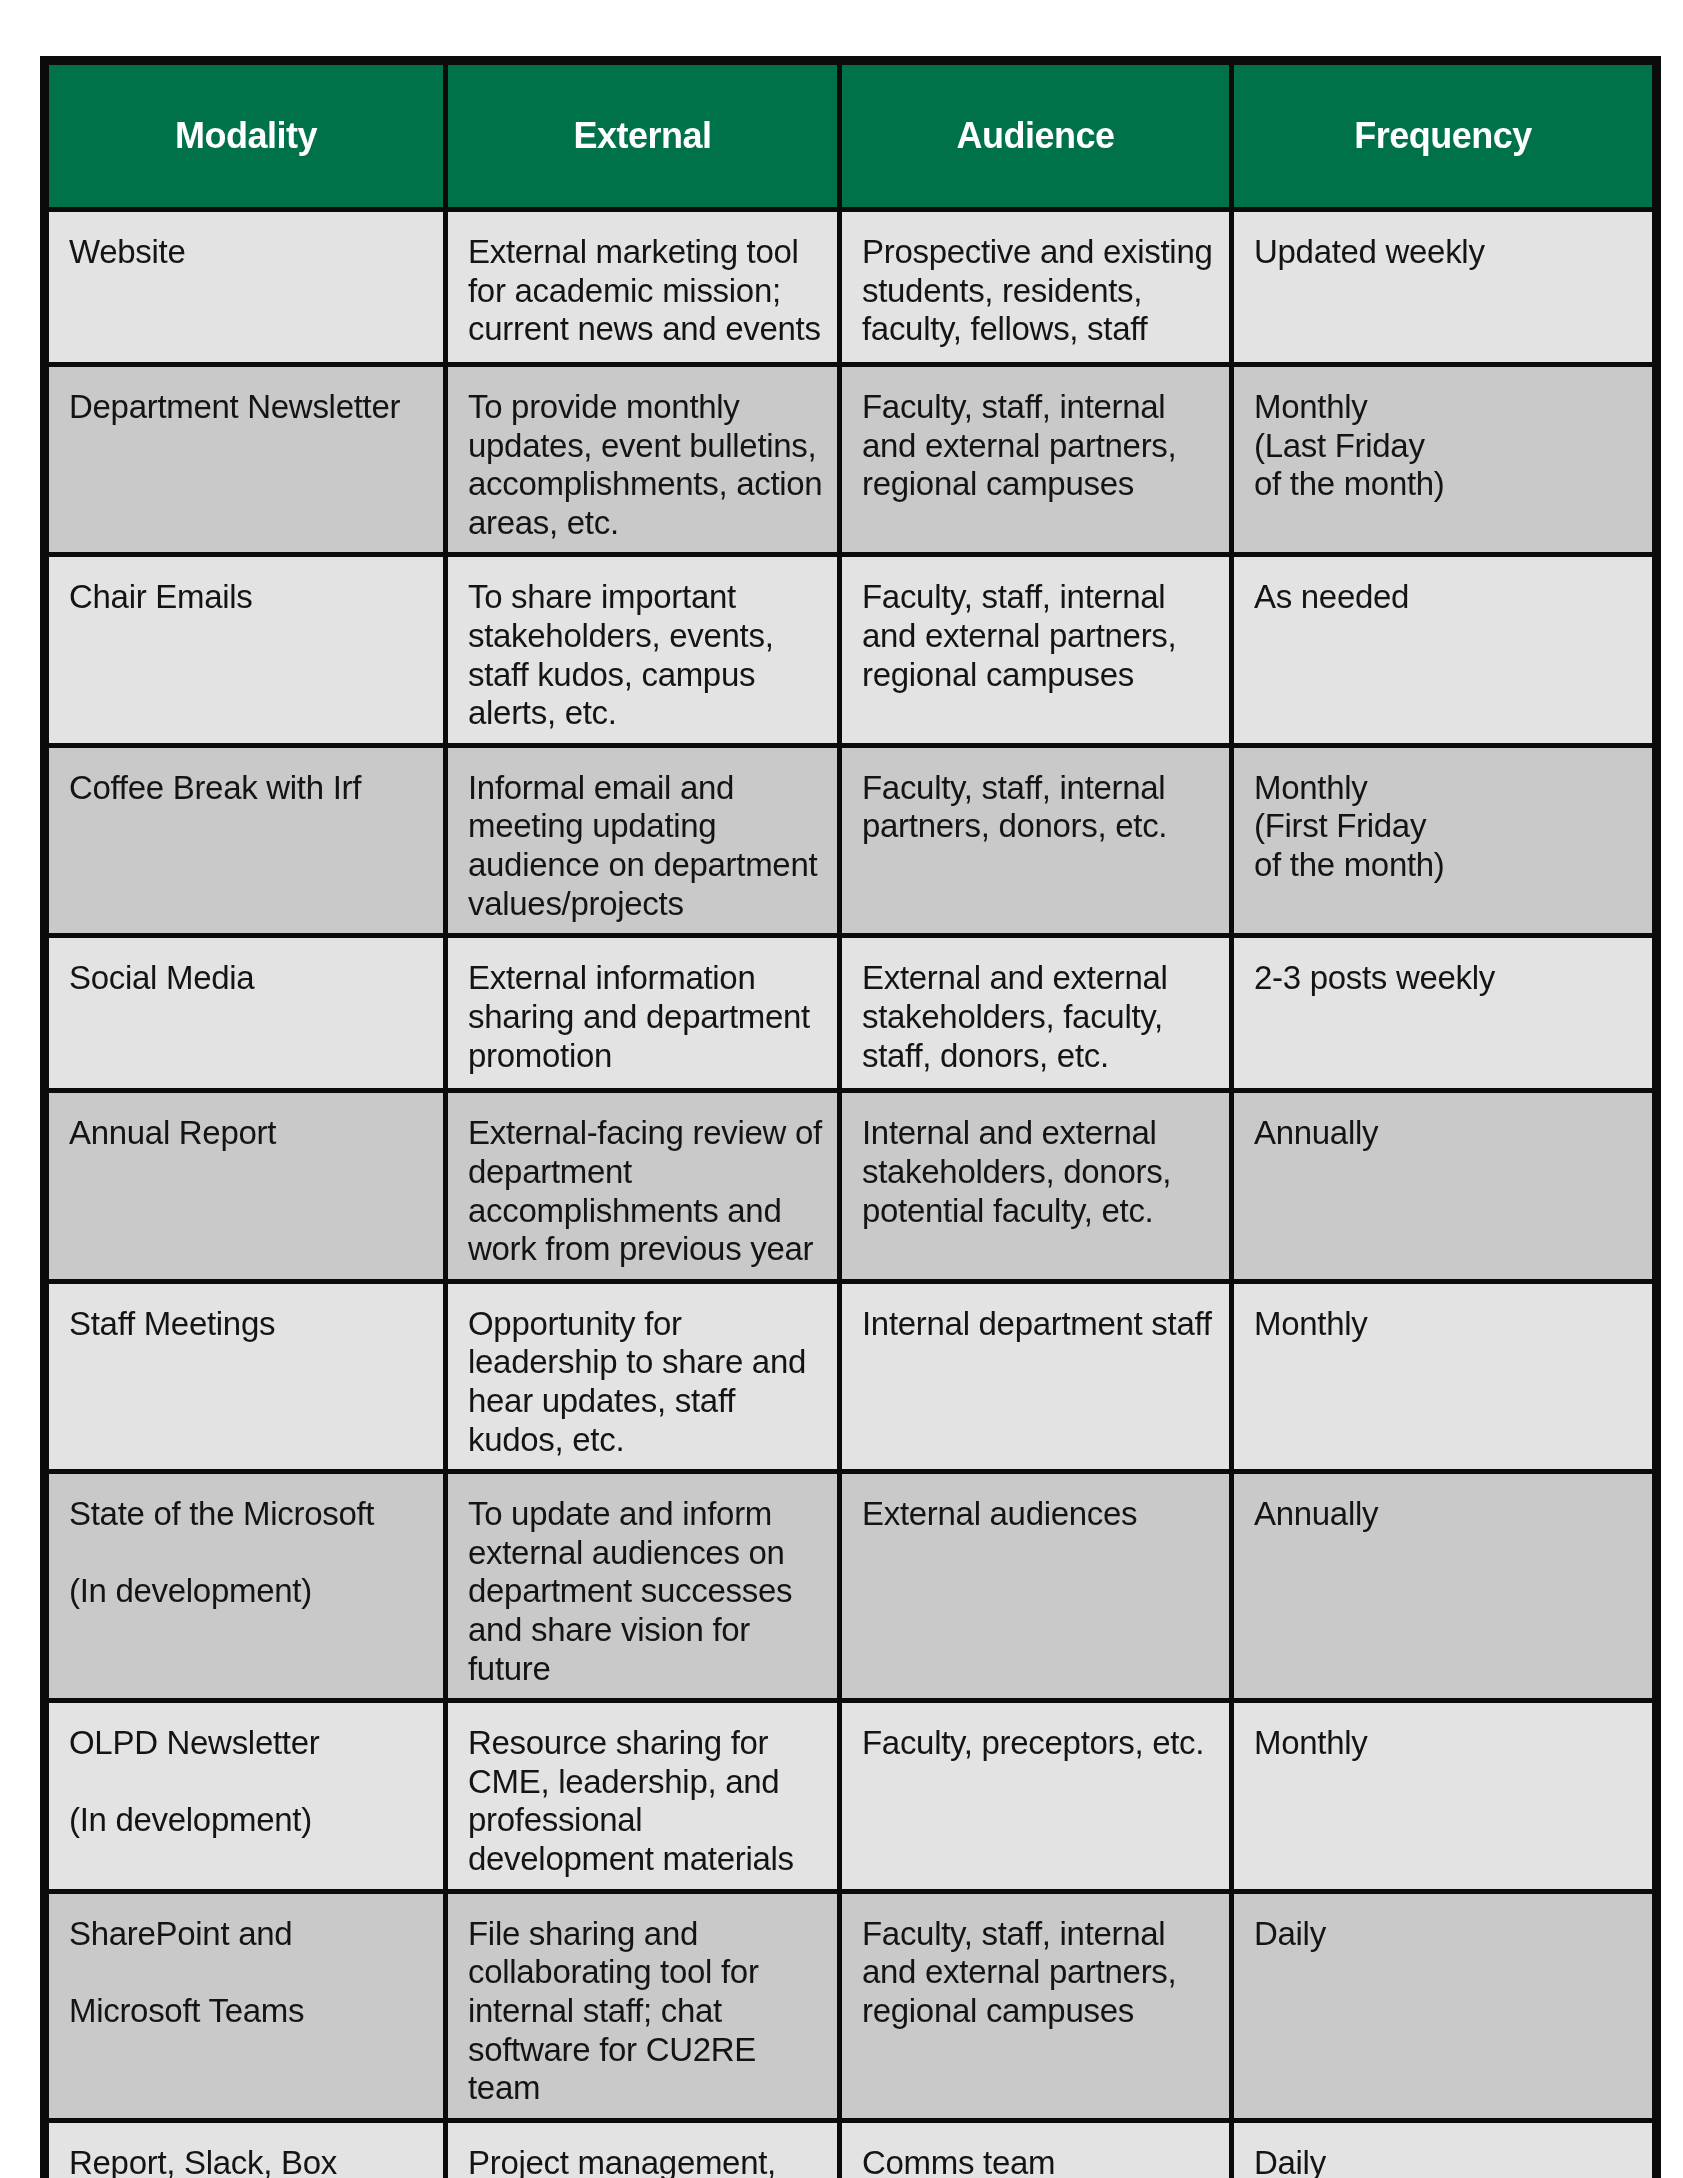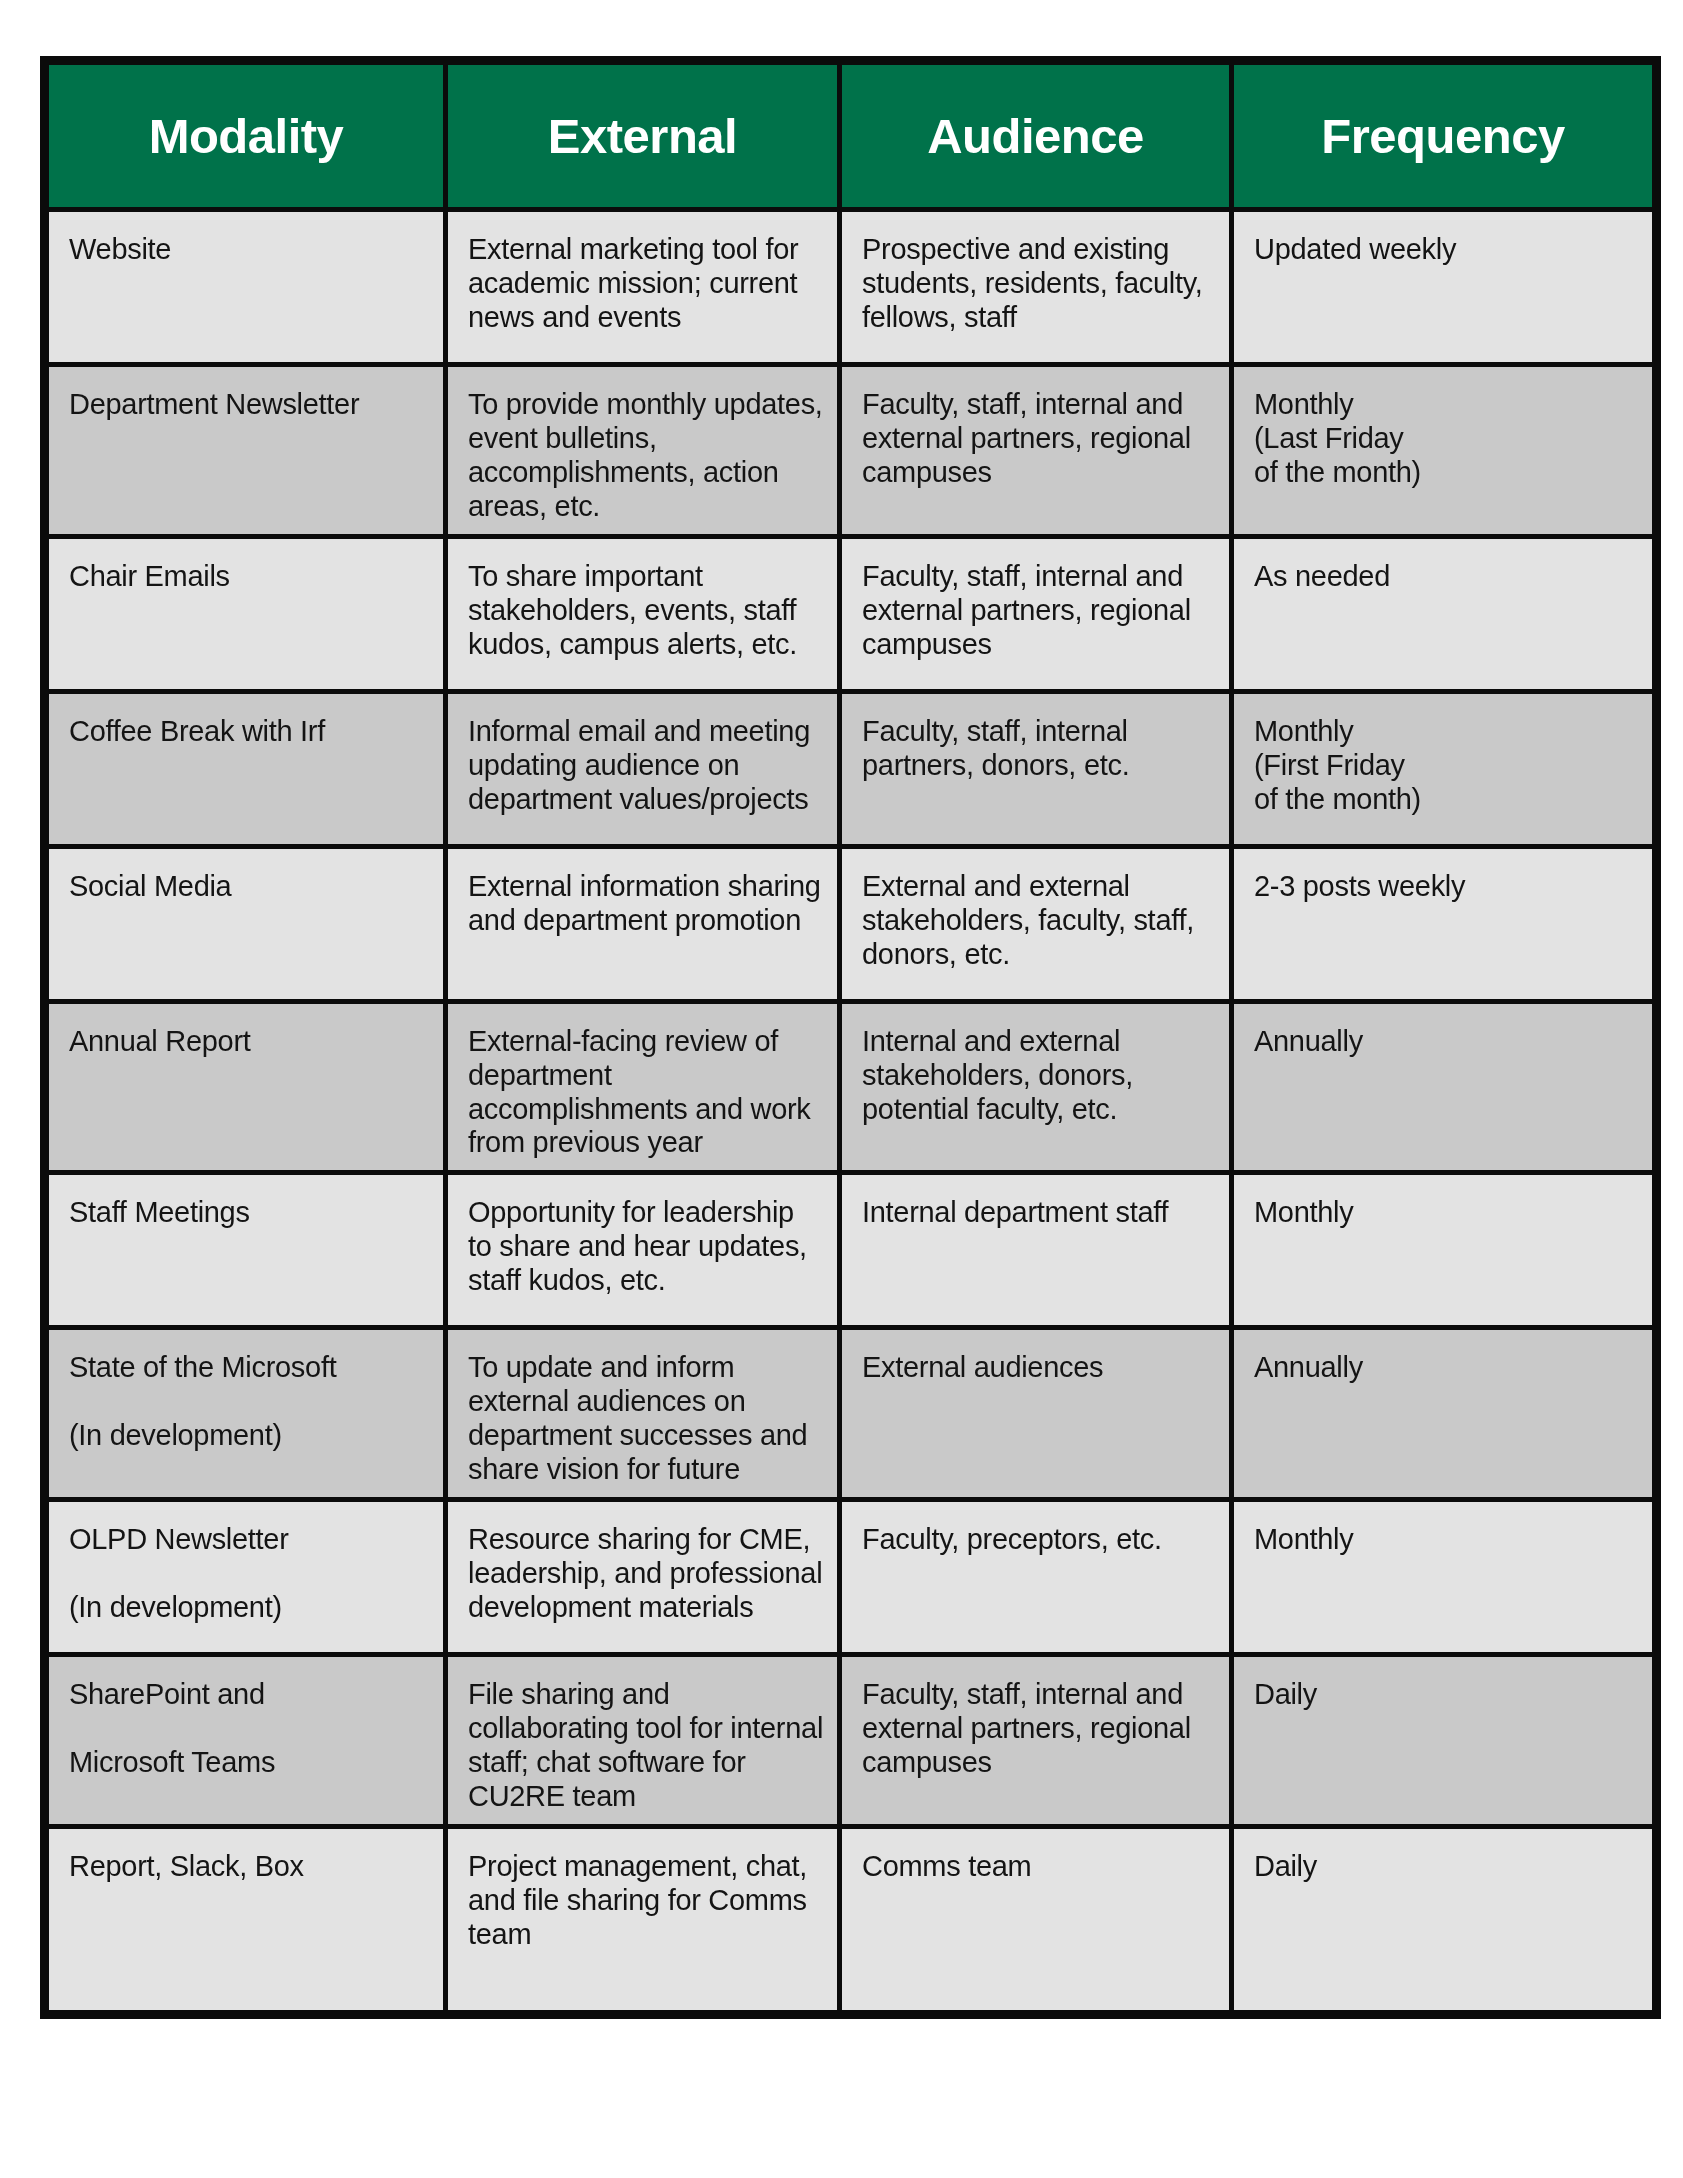--- a/index.html
+++ b/index.html
@@ -30,32 +30,32 @@
   col.c-purpose   { width: 394px; }
   col.c-audience  { width: 392px; }
   col.c-frequency { width: 425px; }
   th, td {
     border: 5px solid var(--border, #0b0b0b);
     box-sizing: border-box;
   }
   th {
     background: var(--header-bg, #00724a);
     color: var(--header-text, #ffffff);
-    font-size: 49px;
+    font-size: 36px;
     font-weight: bold;
     letter-spacing: -0.5px;
     text-align: center;
     vertical-align: middle;
     height: 149px;
   }
   td {
     vertical-align: top;
     text-align: left;
     padding: 21px 12px 10px 20px;
-    font-size: 29px;
+    font-size: 33px;
     line-height: 1.17;
     letter-spacing: -0.3px;
     color: var(--body-text, #141414);
     white-space: pre-line;
     overflow: hidden;
   }
   tbody tr { height: 155px; }
   tbody tr:last-child { height: 188px; }
   tbody tr:nth-child(odd)  td { background: var(--row-light, #e3e3e3); }
   tbody tr:nth-child(even) td { background: var(--row-dark, #c9c9c9); }

